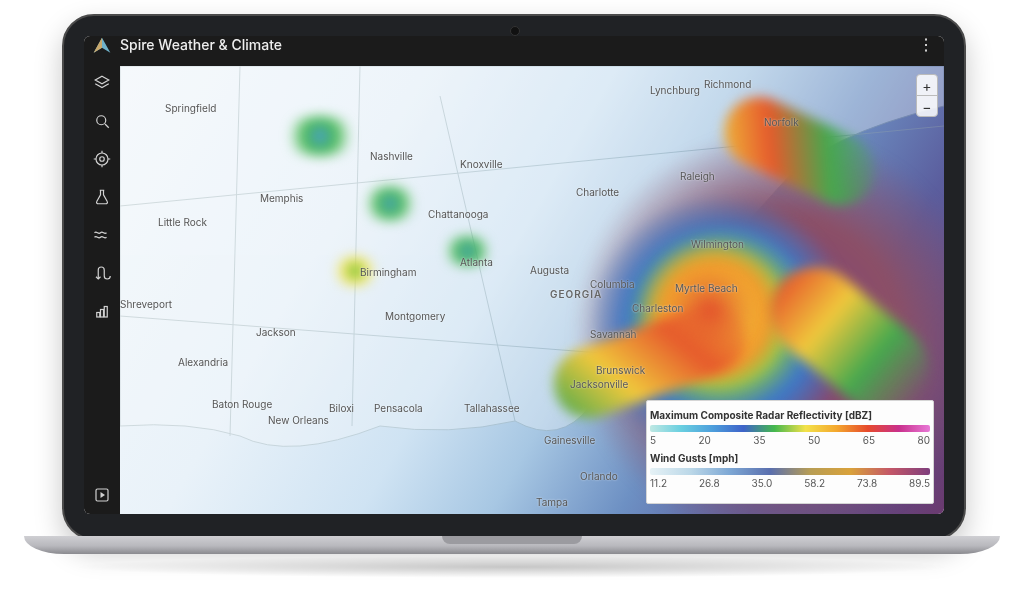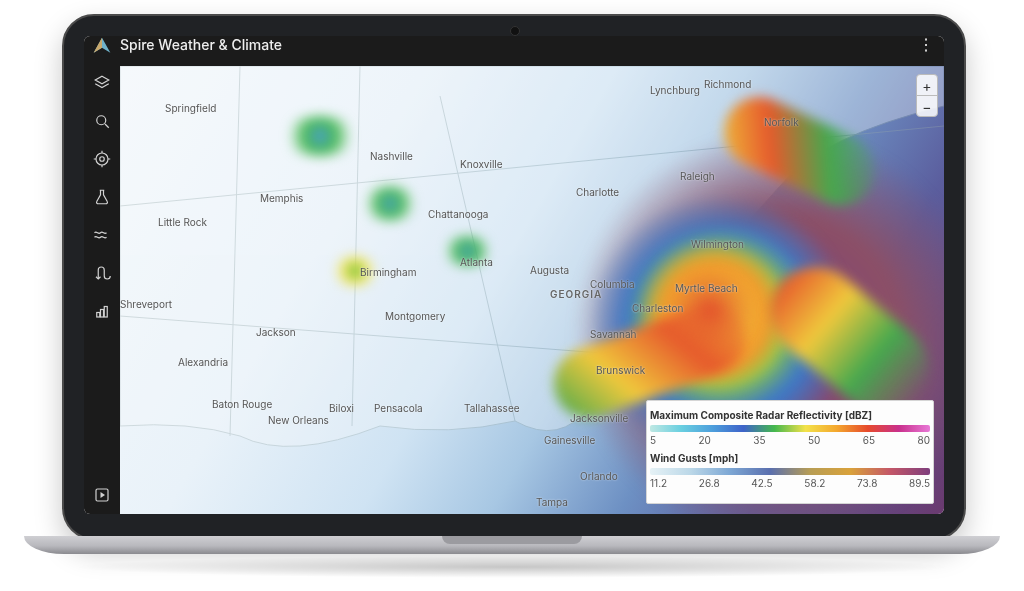--- a/index.html
+++ b/index.html
@@ -199,21 +199,21 @@
               <span class="city" style="left: 265px; top: 244px;">Montgomery</span>
               <span class="city" style="left: 512px; top: 236px;">Charleston</span>
               <span class="city" style="left: 470px; top: 262px;">Savannah</span>
               <span class="city" style="left: 476px; top: 298px;">Brunswick</span>
               <span class="city" style="left: 42px; top: 290px; margin-left: 16px;">Alexandria</span>
               <span class="city" style="left: 92px; top: 332px;">Baton Rouge</span>
               <span class="city" style="left: 200px; top: 336px; padding-left: 9px;">Biloxi</span>
               <span class="city" style="left: 148px; top: 348px;">New Orleans</span>
               <span class="city" style="left: 254px; top: 336px;">Pensacola</span>
               <span class="city" style="left: 344px; top: 336px;">Tallahassee</span>
-              <span class="city" style="left: 450px; top: 346px;">Jacksonville</span>
+              <span class="city" style="left: 450px; top: 312px;">Jacksonville</span>
               <span class="city" style="left: 424px; top: 368px;">Gainesville</span>
               <span class="city" style="left: 460px; top: 404px;">Orlando</span>
               <span class="city" style="left: 416px; top: 430px;">Tampa</span>
               <span class="state" style="left: 430px; top: 222px;">GEORGIA</span>
             </div>
 
           <div class="zoom">
             <div>+</div>
             <div>−</div>
           </div>
@@ -228,21 +228,21 @@
                 <span>35</span>
                 <span>50</span>
                 <span>65</span>
                 <span>80</span>
               </div>
             <h6>Wind Gusts [mph]</h6>
             <div class="ramp gusts"></div>
             <div class="ticks" id="gusts-ticks">
                 <span>11.2</span>
                 <span>26.8</span>
-                <span>42.5</span>
+                <span>35.0</span>
                 <span>58.2</span>
                 <span>73.8</span>
                 <span>89.5</span>
               </div>
           </div>
         </div>
       </div>
     </div>
   </div>
   <div class="base">

